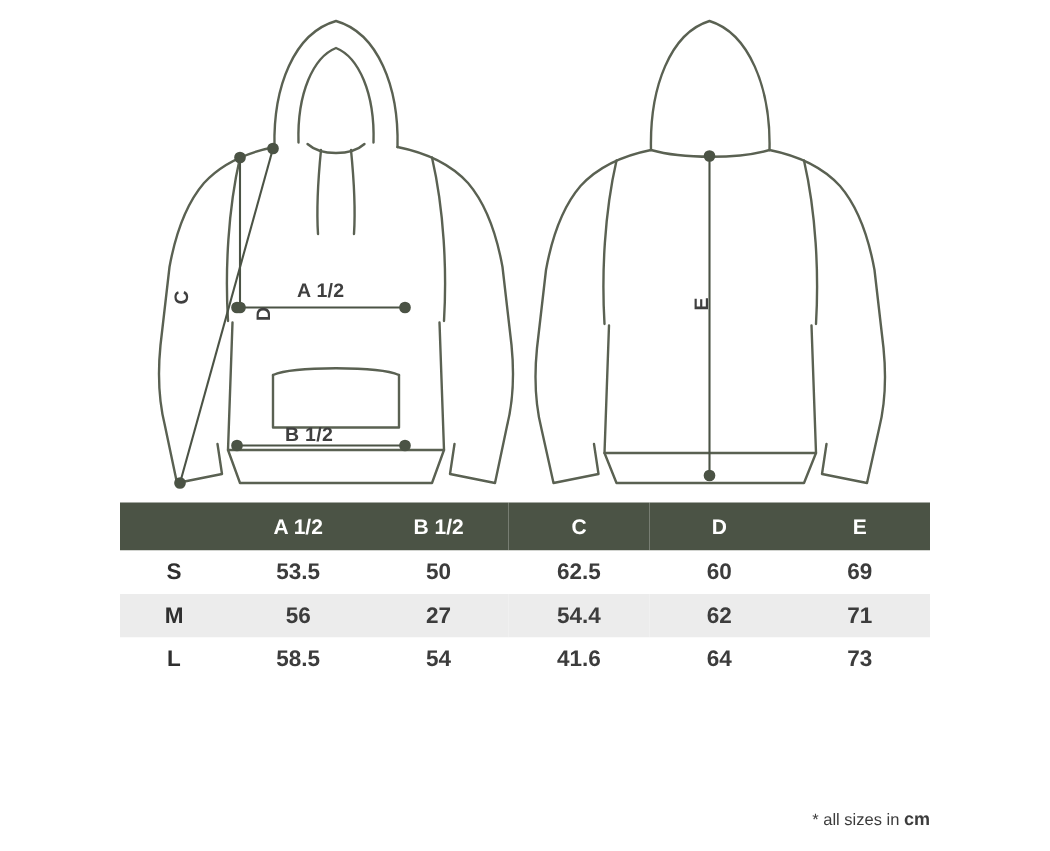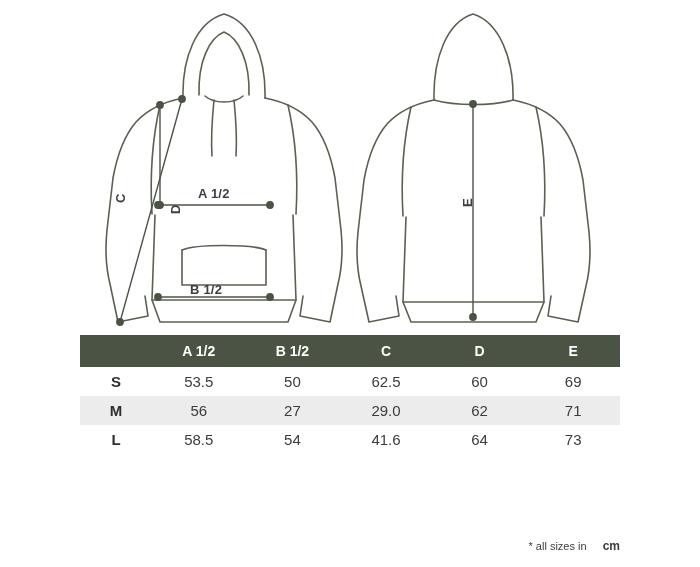--- a/index.html
+++ b/index.html
@@ -92,31 +92,31 @@
   table.size-table tbody tr.even td {
     background: #ececec;
   }
   table.size-table td.size-name {
     font-weight: bold;
     color: #2f2f2f;
     font-size: 15px;
   }
   table.size-table td.val {
     color: #3c3c3c;
+    font-weight: bold;
   }
   .footnote {
     position: absolute;
     right: 80px;
     top: 539px;
     font-size: 11px;
     color: #3c3c3c;
   }
   .footnote b {
     font-size: 12px;
-    margin-left: 13px;
   }
 </style>
 </head>
 <body>
 
 <div id="root">
 
   <div class="diagram-area">
     <svg width="700" height="335" viewBox="0 0 700 335" xmlns="http://www.w3.org/2000/svg">
       <g fill="none" stroke="#5a6152" stroke-width="1.6" stroke-linejoin="round" stroke-linecap="round">
@@ -242,21 +242,21 @@
         <td class="val">53.5</td>
         <td class="val">50</td>
         <td class="val">62.5</td>
         <td class="val">60</td>
         <td class="val">69</td>
       </tr>
       <tr class="even">
         <td class="size-name">M</td>
         <td class="val">56</td>
         <td class="val">27</td>
-        <td class="val">29.0</td>
+        <td class="val">54.4</td>
         <td class="val">62</td>
         <td class="val">71</td>
       </tr>
       <tr class="odd">
         <td class="size-name">L</td>
         <td class="val">58.5</td>
         <td class="val">54</td>
         <td class="val">41.6</td>
         <td class="val">64</td>
         <td class="val">73</td>

